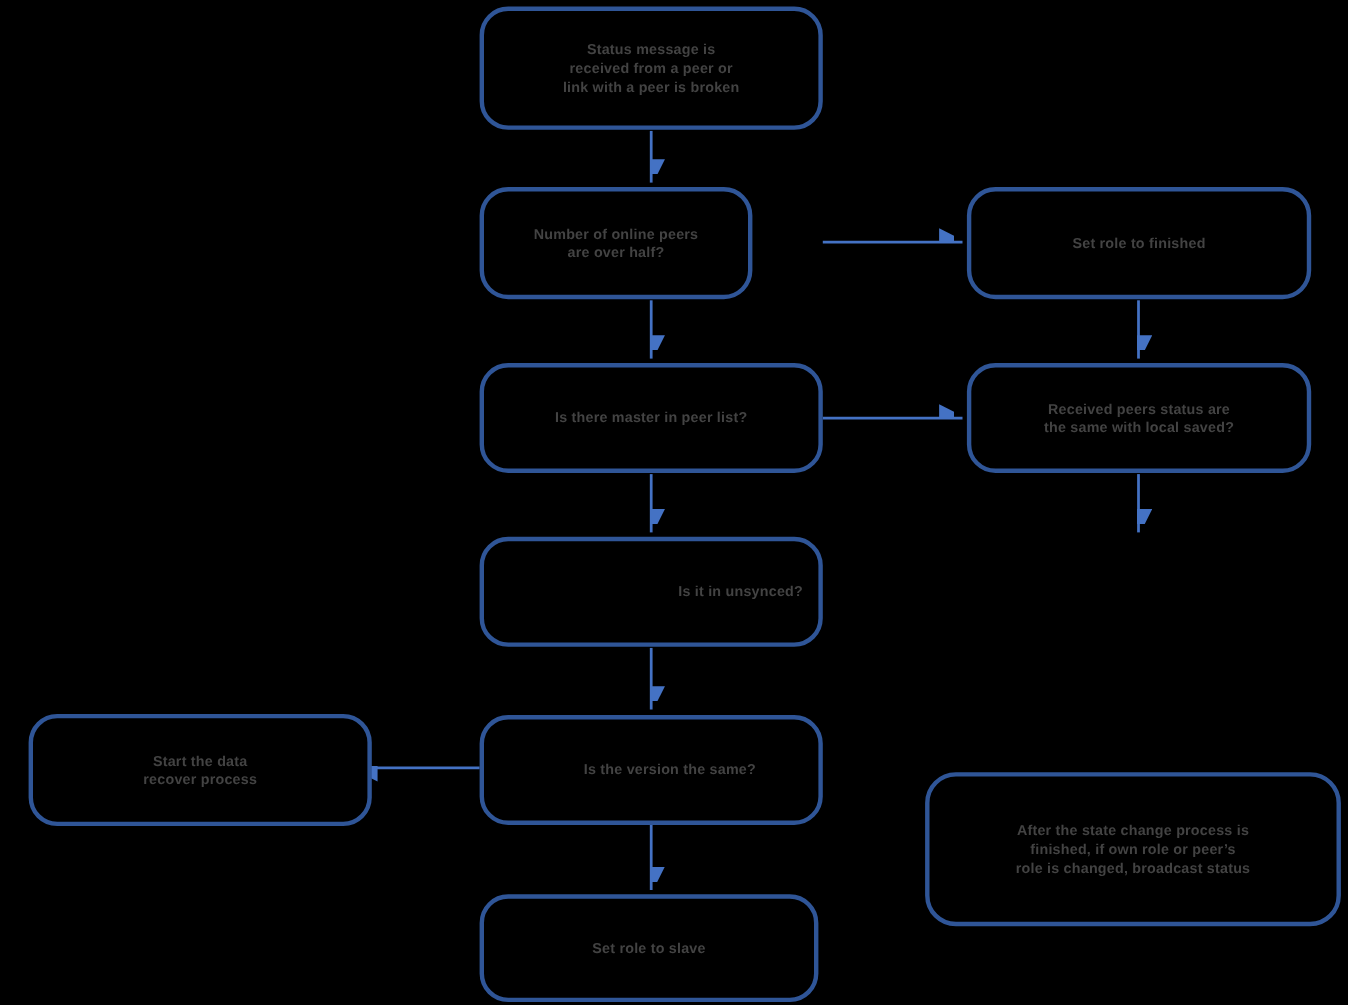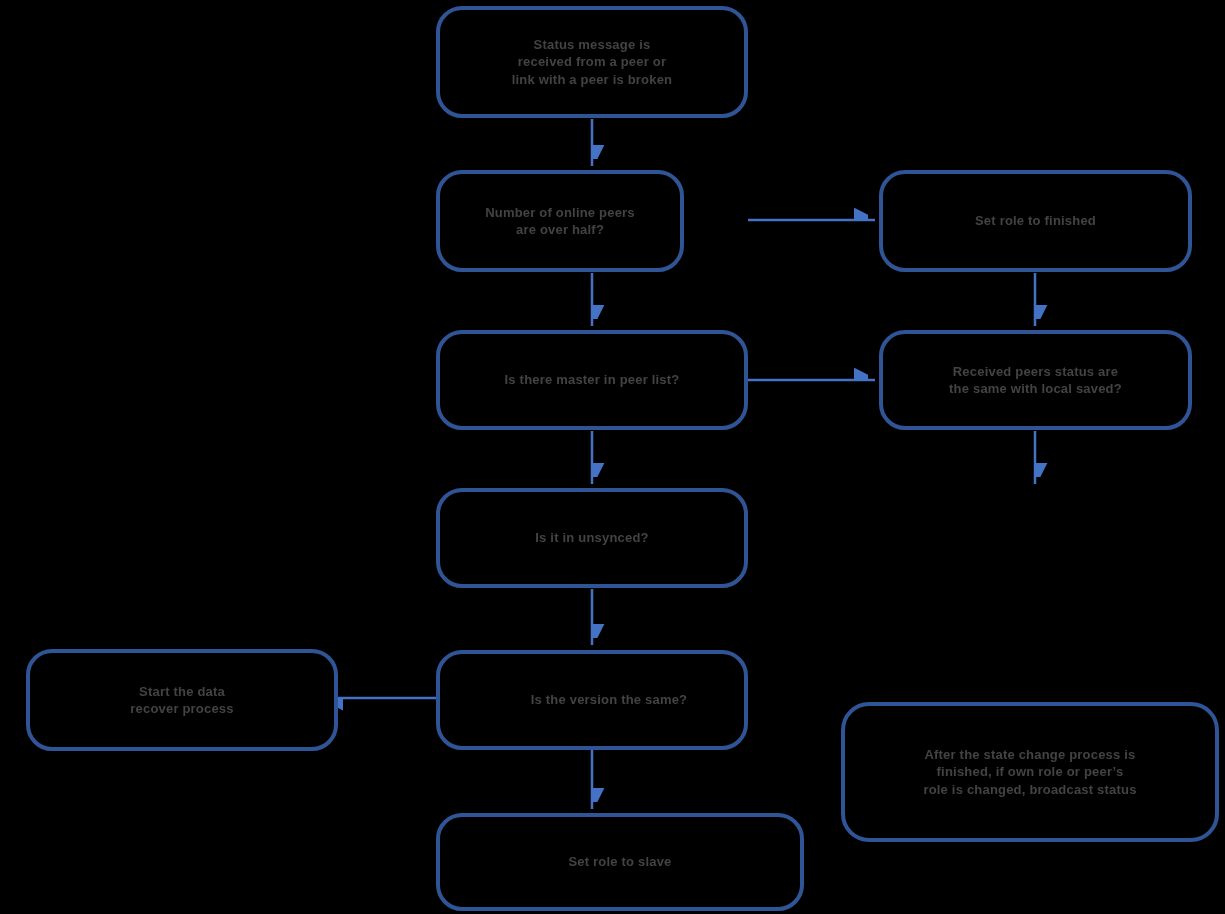--- a/index.html
+++ b/index.html
@@ -87,35 +87,35 @@
 
   <div class="node" style="left:436px;top:330px;width:312px;height:100px;">
     <span class="label">Is there master in peer list?</span>
   </div>
 
   <div class="node" style="left:879px;top:330px;width:313px;height:100px;">
     <span class="label">Received peers status are
 the same with local saved?</span>
   </div>
 
-  <div class="node" style="left:436px;top:488px;width:312px;height:100px;">
+  <div class="node" style="left:436px;top:488px;width:312px;height:100px;justify-content:flex-end;">
     <span class="label">Is it in unsynced?</span>
   </div>
 
 
   <div class="node" style="left:5px;top:649px;width:312px;height:102px;margin-left:21px;">
     <span class="label">Start the data
 recover process</span>
   </div>
 
   <div class="node" style="left:436px;top:650px;width:312px;height:100px;padding-left:48px;">
     <span class="label">Is the version the same?</span>
   </div>
 
-  <div class="node" style="left:436px;top:813px;width:368px;height:98px;">
+  <div class="node" style="left:436px;top:813px;width:308px;height:98px;">
     <span class="label">Set role to slave</span>
   </div>
 
   <div class="node note" style="left:841px;top:702px;width:378px;height:140px;">
     <span class="label">After the state change process is
 finished, if own role or peer’s
 role is changed, broadcast status</span>
   </div>
 
 </div>

